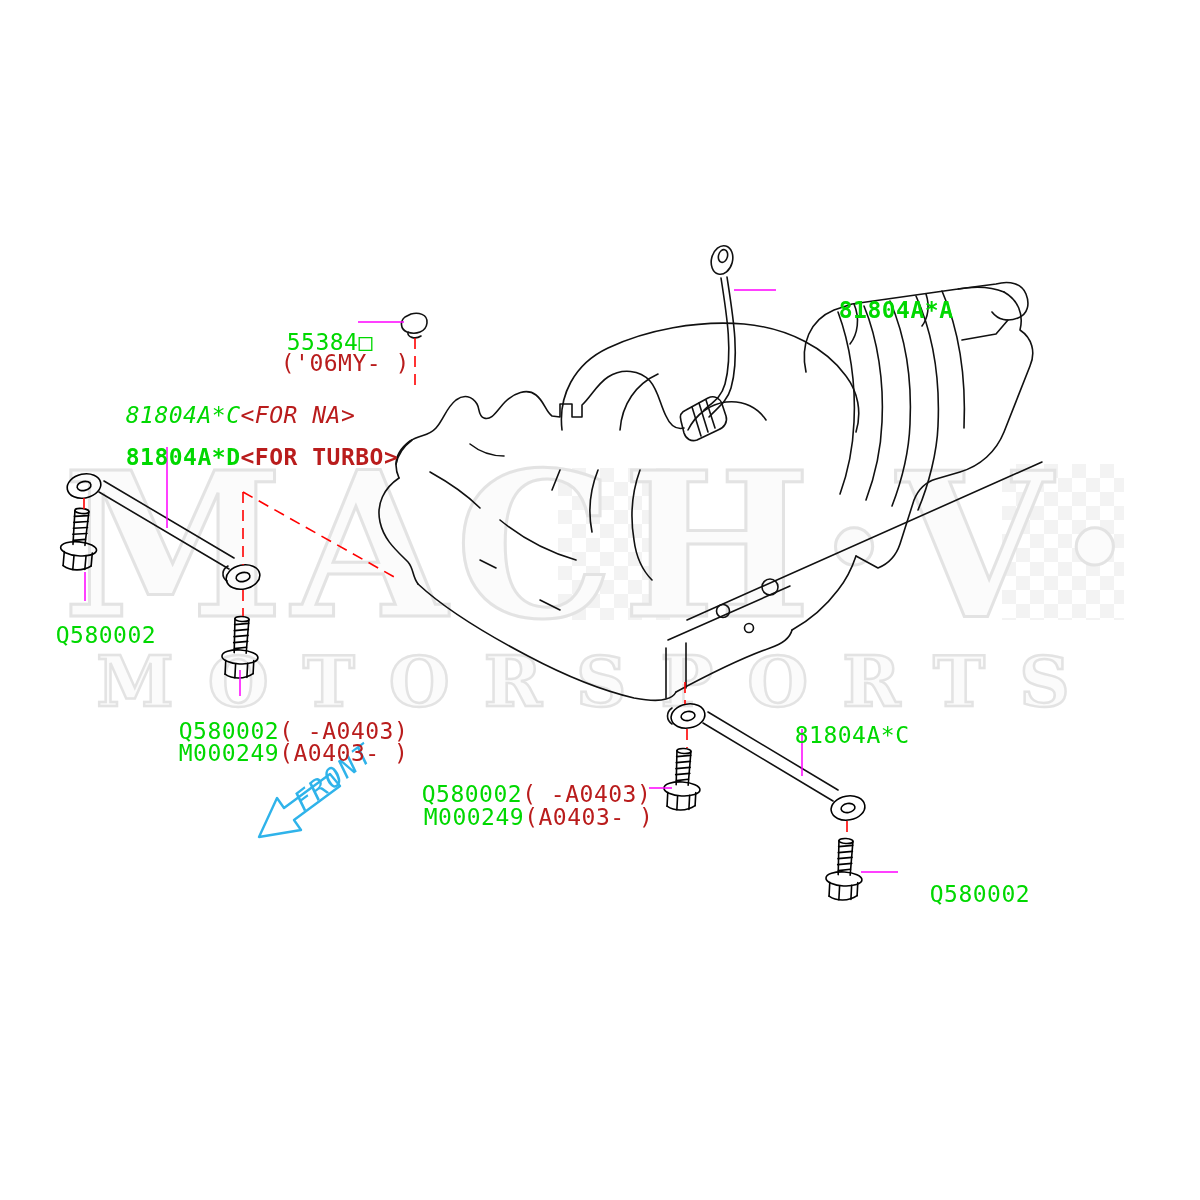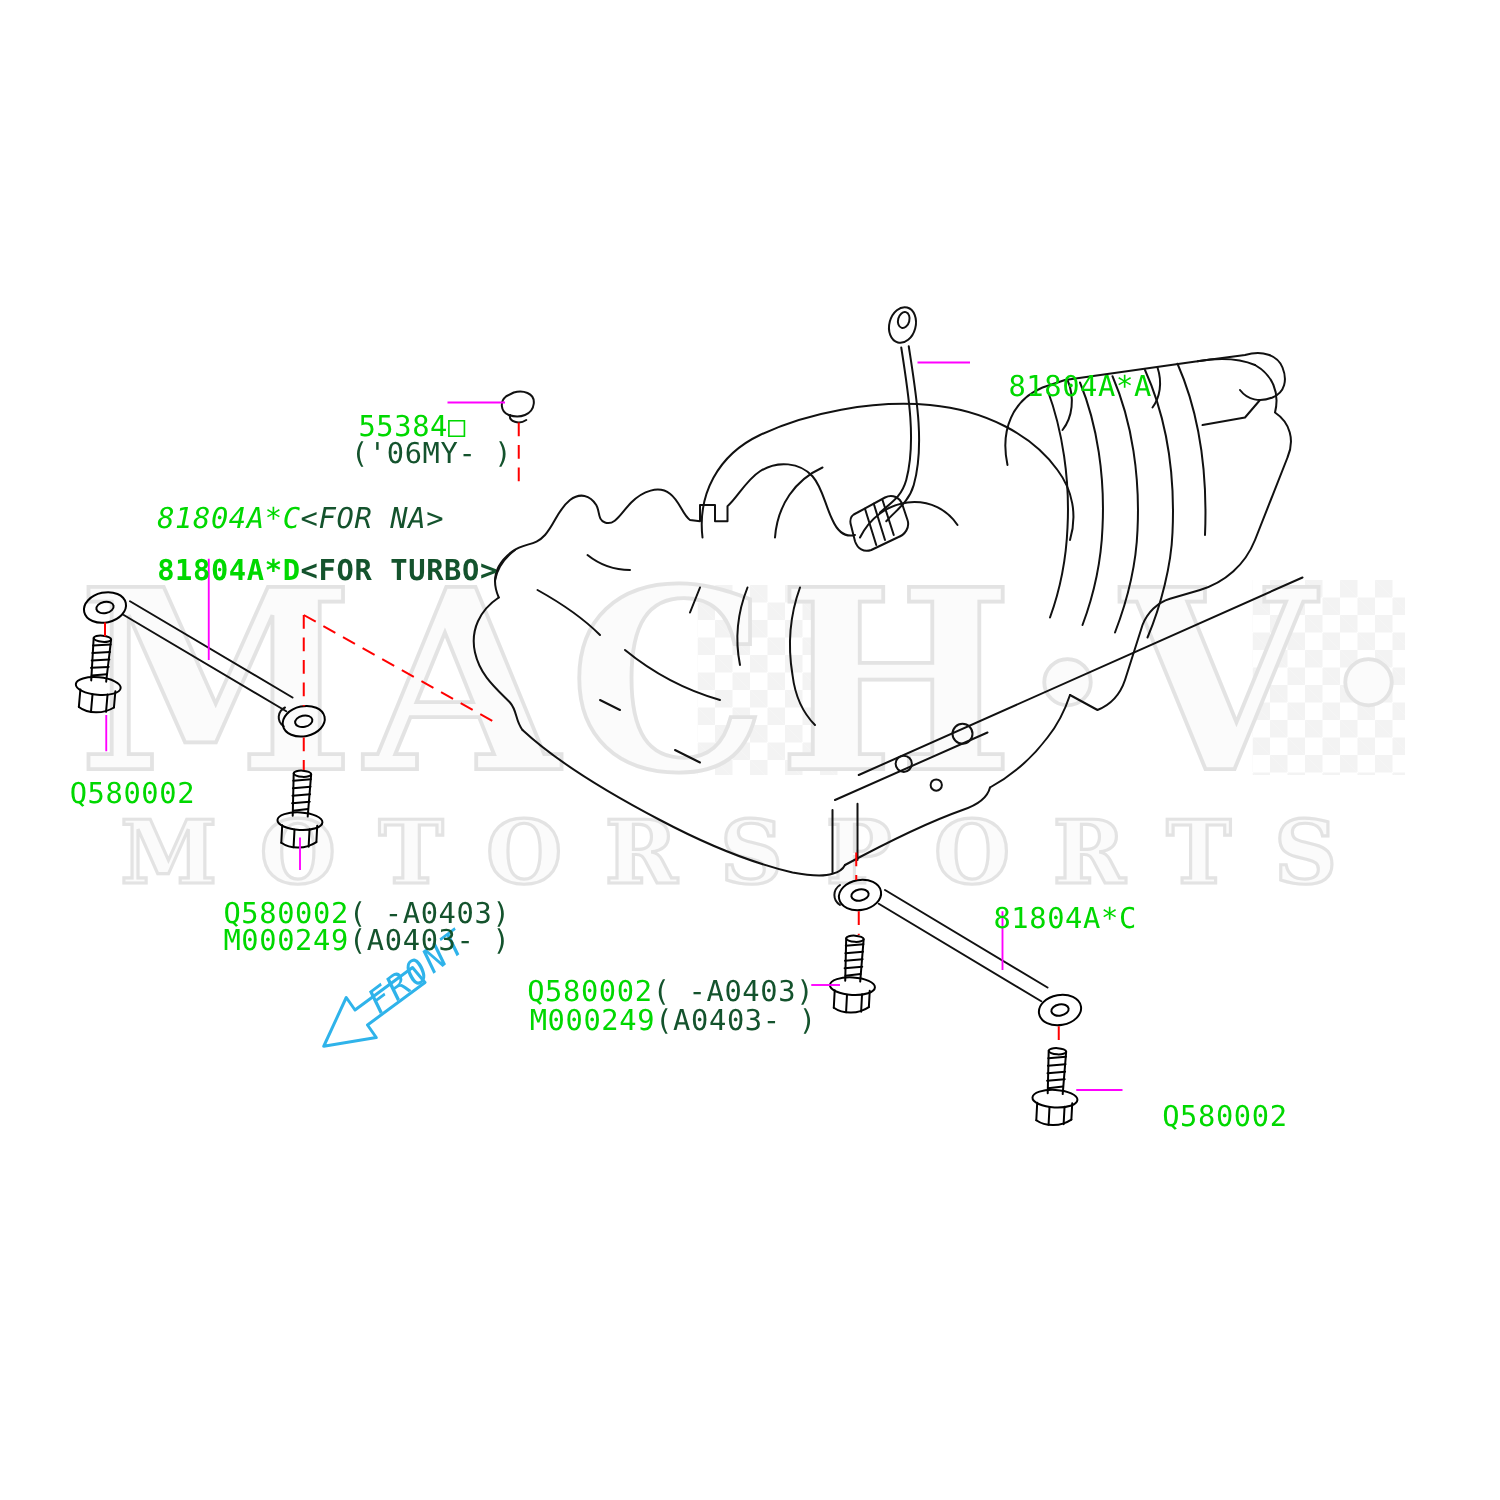--- a/index.html
+++ b/index.html
@@ -26,21 +26,21 @@
   .wm-title{top:428px;font-size:200px;letter-spacing:8px;}
   .wm-sub{top:640px;font-size:70px;letter-spacing:34px;-webkit-text-stroke:2.5px #e3e3e3;}
   
   svg.art{position:absolute;left:0;top:0;z-index:2;}
   
   .lbl{
     position:absolute;z-index:3;font-size:23px;line-height:22px;
     letter-spacing:.5px;white-space:pre;
   }
   .pn{color:#00d800;}            
-  .note{color:#14532d;}          
+  .note{color:#b91c1c;}          
 </style>
 </head>
 <body>
 
 <div class="checker" style="left:558px;top:468px;width:122px;height:152px;"></div>
 <div class="checker" style="left:1002px;top:464px;width:122px;height:156px;"></div>
 
 <div class="wm wm-title">MACH·V·</div>
 <div class="wm wm-sub">MOTORSPORTS</div>
 
@@ -189,21 +189,21 @@
   <span class="pn">M000249</span><span class="note">(A0403- )</span>
 </div>
 
 <div class="lbl" style="left:393px;top:761px;">
   <span class="pn">Q580002</span><span class="note">( -A0403)</span>
 </div>
 <div class="lbl" style="left:395px;top:784px;">
   <span class="pn">M000249</span><span class="note">(A0403- )</span>
 </div>
 
-<div class="lbl" style="left:778px;top:277px;">
+<div class="lbl" style="left:810px;top:277px;font-weight:bold;">
   <span class="pn">81804A*A</span>
 </div>
 
 <div class="lbl" style="left:766px;top:702px;">
   <span class="pn">81804A*C</span>
 </div>
 
 <div class="lbl" style="left:901px;top:861px;">
   <span class="pn">Q580002</span>
 </div>

